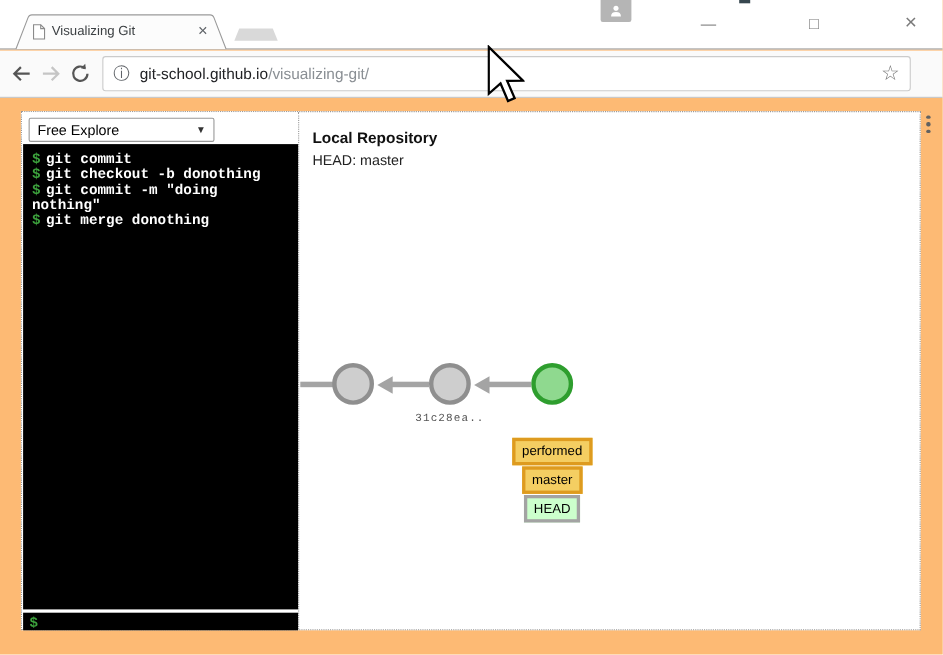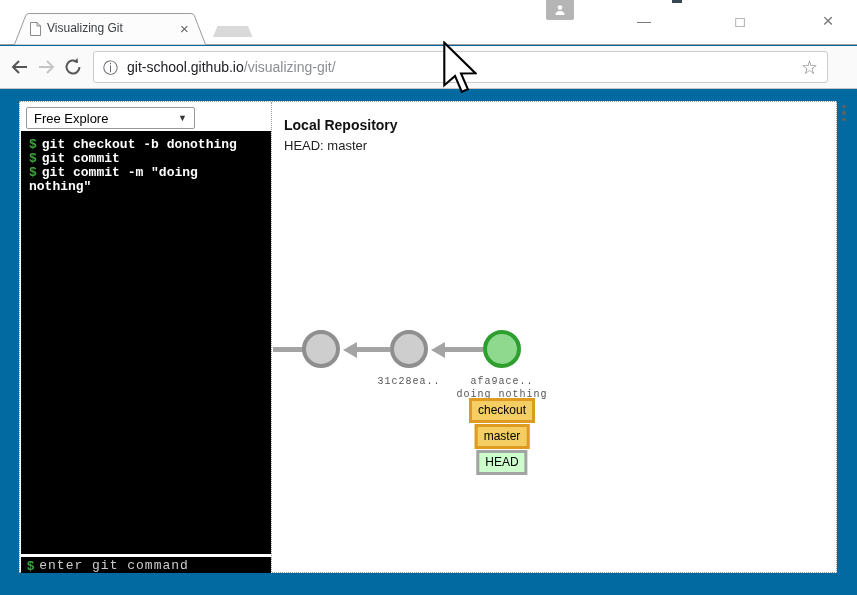--- a/index.html
+++ b/index.html
@@ -1,19 +1,19 @@
 <!DOCTYPE html>
 <html><head>
 <meta charset="utf-8">
 <style>
   * { margin:0; padding:0; box-sizing:border-box; }
   body { background:#fff; }
   .screen {
     position:relative; width:857px; height:595px; overflow:hidden;
-    background:#0369a1; font-family:"Liberation Sans", sans-serif;
+    background:#fdba74; font-family:"Liberation Sans", sans-serif;
   }
 
   
   .tabstrip { position:absolute; left:0; top:0; width:857px; height:45px;
     background:#ffffff; border-bottom:1px solid #9e9e9e; }
   .bg-notch { position:absolute; left:672px; top:0; width:10px; height:3px; background:#37474f; }
   .avatar-btn { position:absolute; left:546px; top:0; width:28px; height:20px;
     background:#b5b5b5; border-radius:0 0 2px 2px; display:flex; align-items:center; justify-content:center; }
   .win-controls { position:absolute; right:0; top:0; width:300px; height:42px; }
   .win-btn { position:absolute; top:0; width:46px; height:42px; display:flex;
@@ -166,51 +166,47 @@
 
   <div class="app">
 
     <div class="left-col">
       <div class="mode-select">
         <span>Free Explore</span>
         <span class="select-arrow">▼</span>
       </div>
 
       <div class="terminal">
+        <div class="t-line"><span class="prompt">$</span><span>git commit</span></div>
         <div class="t-line"><span class="prompt">$</span><span>git checkout -b donothing</span></div>
-        <div class="t-line"><span class="prompt">$</span><span>git commit</span></div>
         <div class="t-line"><span class="prompt">$</span><span>git commit -m "doing nothing"</span></div>
+        <div class="t-line"><span class="prompt">$</span><span>git merge donothing</span></div>
       </div>
 
       <div class="cmd-row">
         <span class="prompt">$</span>
-        <input class="cmd-input" type="text" placeholder="enter git command" style="">
       </div>
     </div>
 
     <div class="repo-title">Local Repository</div>
     <div class="head-status">HEAD: master</div>
 
     <div class="edge" style="left:253px; top:245px; width:31px;"></div>
     <div class="arrowhead" style="left:323px; top:240px;"></div>
     <div class="edge" style="left:336px; top:245px; width:34px;"></div>
     <div class="arrowhead" style="left:411px; top:240px;"></div>
     <div class="edge" style="left:424px; top:245px; width:39px;"></div>
 
     <div class="commit" style="left:282px; top:228px;"></div>
     <div class="commit" style="left:370px; top:228px;"></div>
     <div class="commit current" style="left:463px; top:228px;"></div>
 
     <div class="commit-label" style="left:389px; top:273px;">
       <div>31c28ea..</div>
       <div></div>
     </div>
-    <div class="commit-label" style="left:482px; top:273px;">
-      <div>afa9ace..</div>
-      <div>doing nothing</div>
-    </div>
-
-    <div class="ref-tag branch" style="left:482px; top:296px;">checkout</div>
+
+    <div class="ref-tag branch" style="left:482px; top:296px;">performed</div>
     <div class="ref-tag branch" style="left:482px; top:322px;">master</div>
     <div class="ref-tag head" style="left:482px; top:348px;">HEAD</div>
   </div>
 
 </div>
 
 </body></html>

